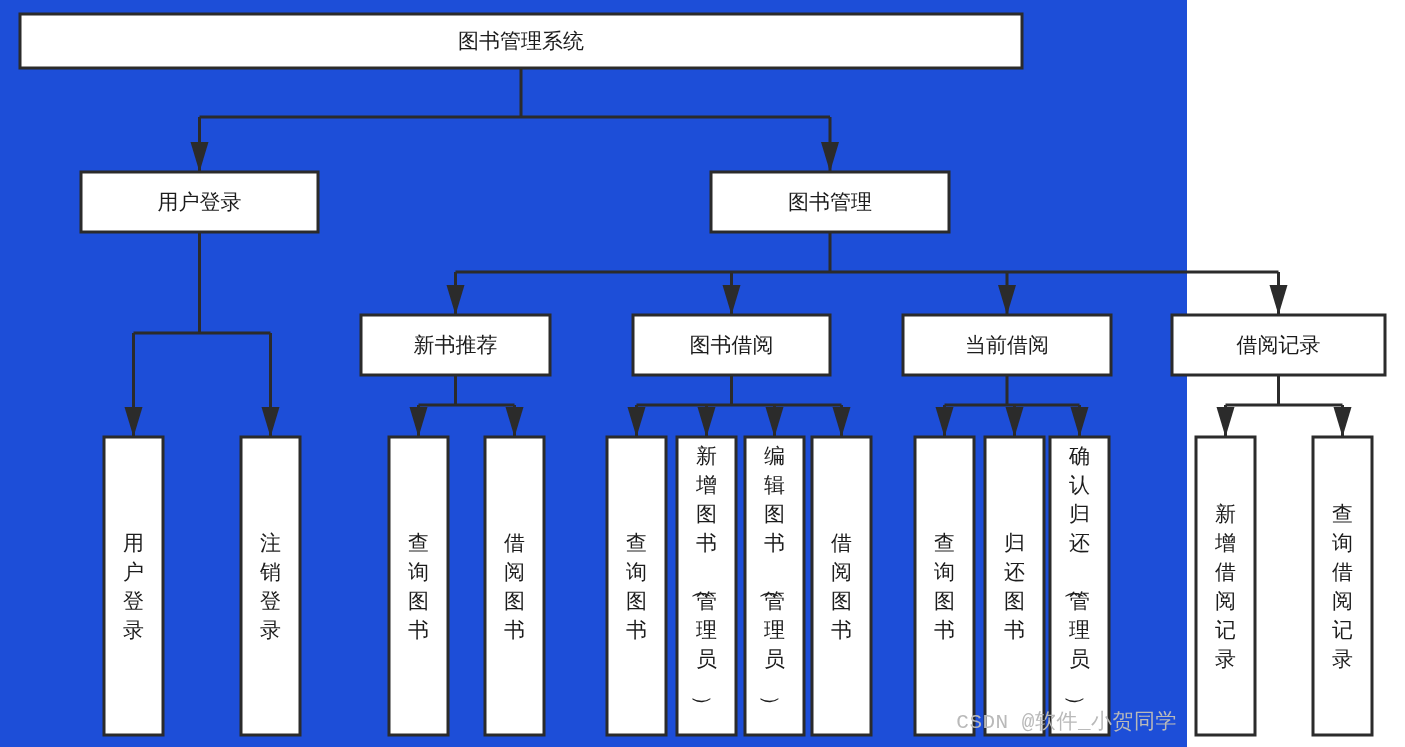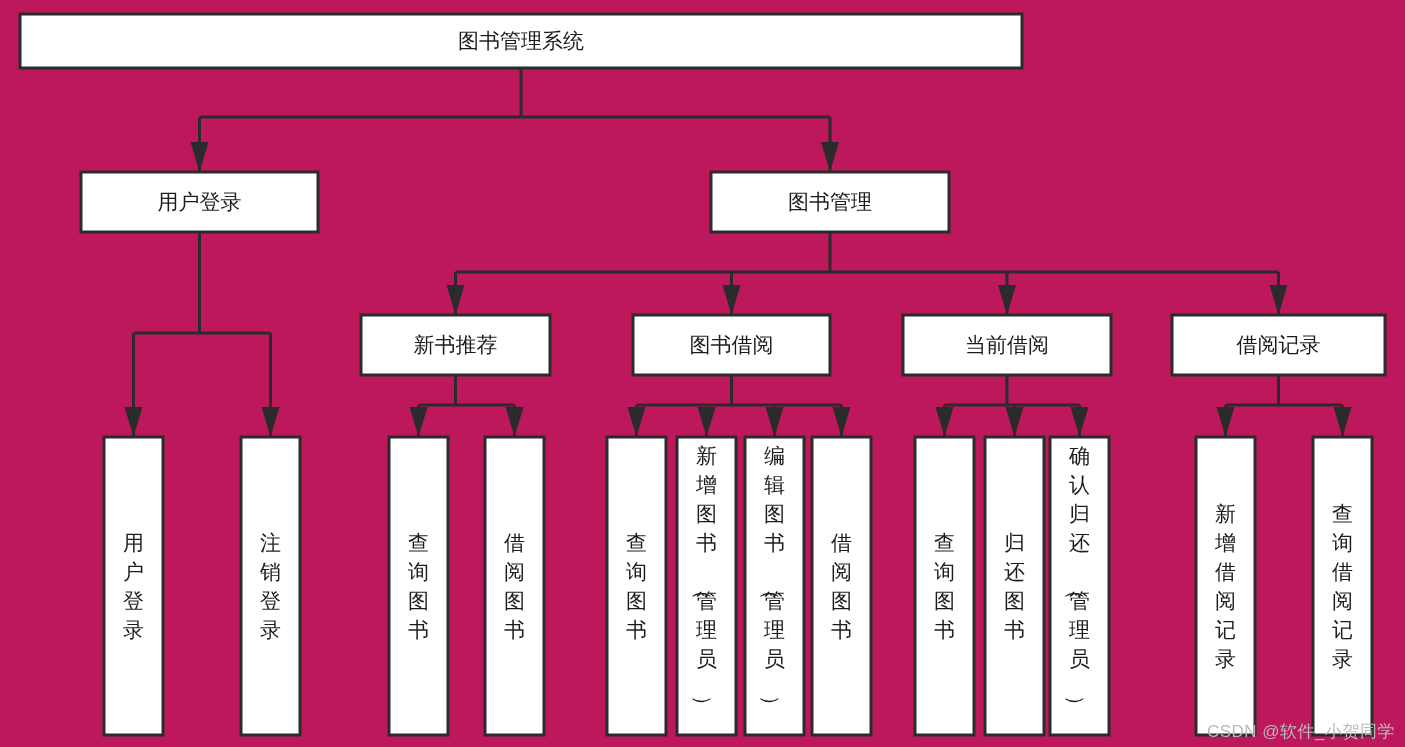--- a/index.html
+++ b/index.html
@@ -8,23 +8,23 @@
     background: #ffffff;
   }
   body {
     width: 1405px;
     height: 747px;
     overflow: hidden;
     font-family: "DejaVu Sans", "Liberation Sans", sans-serif;
   }
   #diagram-root {
     position: relative;
-    width: 1405px;
+    width: 1187px;
     height: 747px;
-    background: #be185d;
+    background: #1d4ed8;
     text-align: center;
   }
   svg.flow {
     position: absolute;
     left: 0;
     top: 0;
     width: 1405px;
     height: 747px;
     display: block;
   }
@@ -52,23 +52,23 @@
   }
   .node-label-v {
     font-family: "DejaVu Sans", "Liberation Sans", sans-serif;
     font-size: 21px;
     fill: #1c1c1c;
     text-anchor: middle;
   }
   .watermark {
     position: absolute;
     right: 10px;
-    bottom: 4px;
-    font-family: Liberation Sans, sans-serif;
-    font-size: 17px;
+    bottom: 12px;
+    font-family: Liberation Mono, monospace;
+    font-size: 21px;
     color: #b9b9b9;
     white-space: nowrap;
     letter-spacing: 0.5px;
   }
 </style>
 </head>
 <body>
 
 <div id="diagram-root">
 

